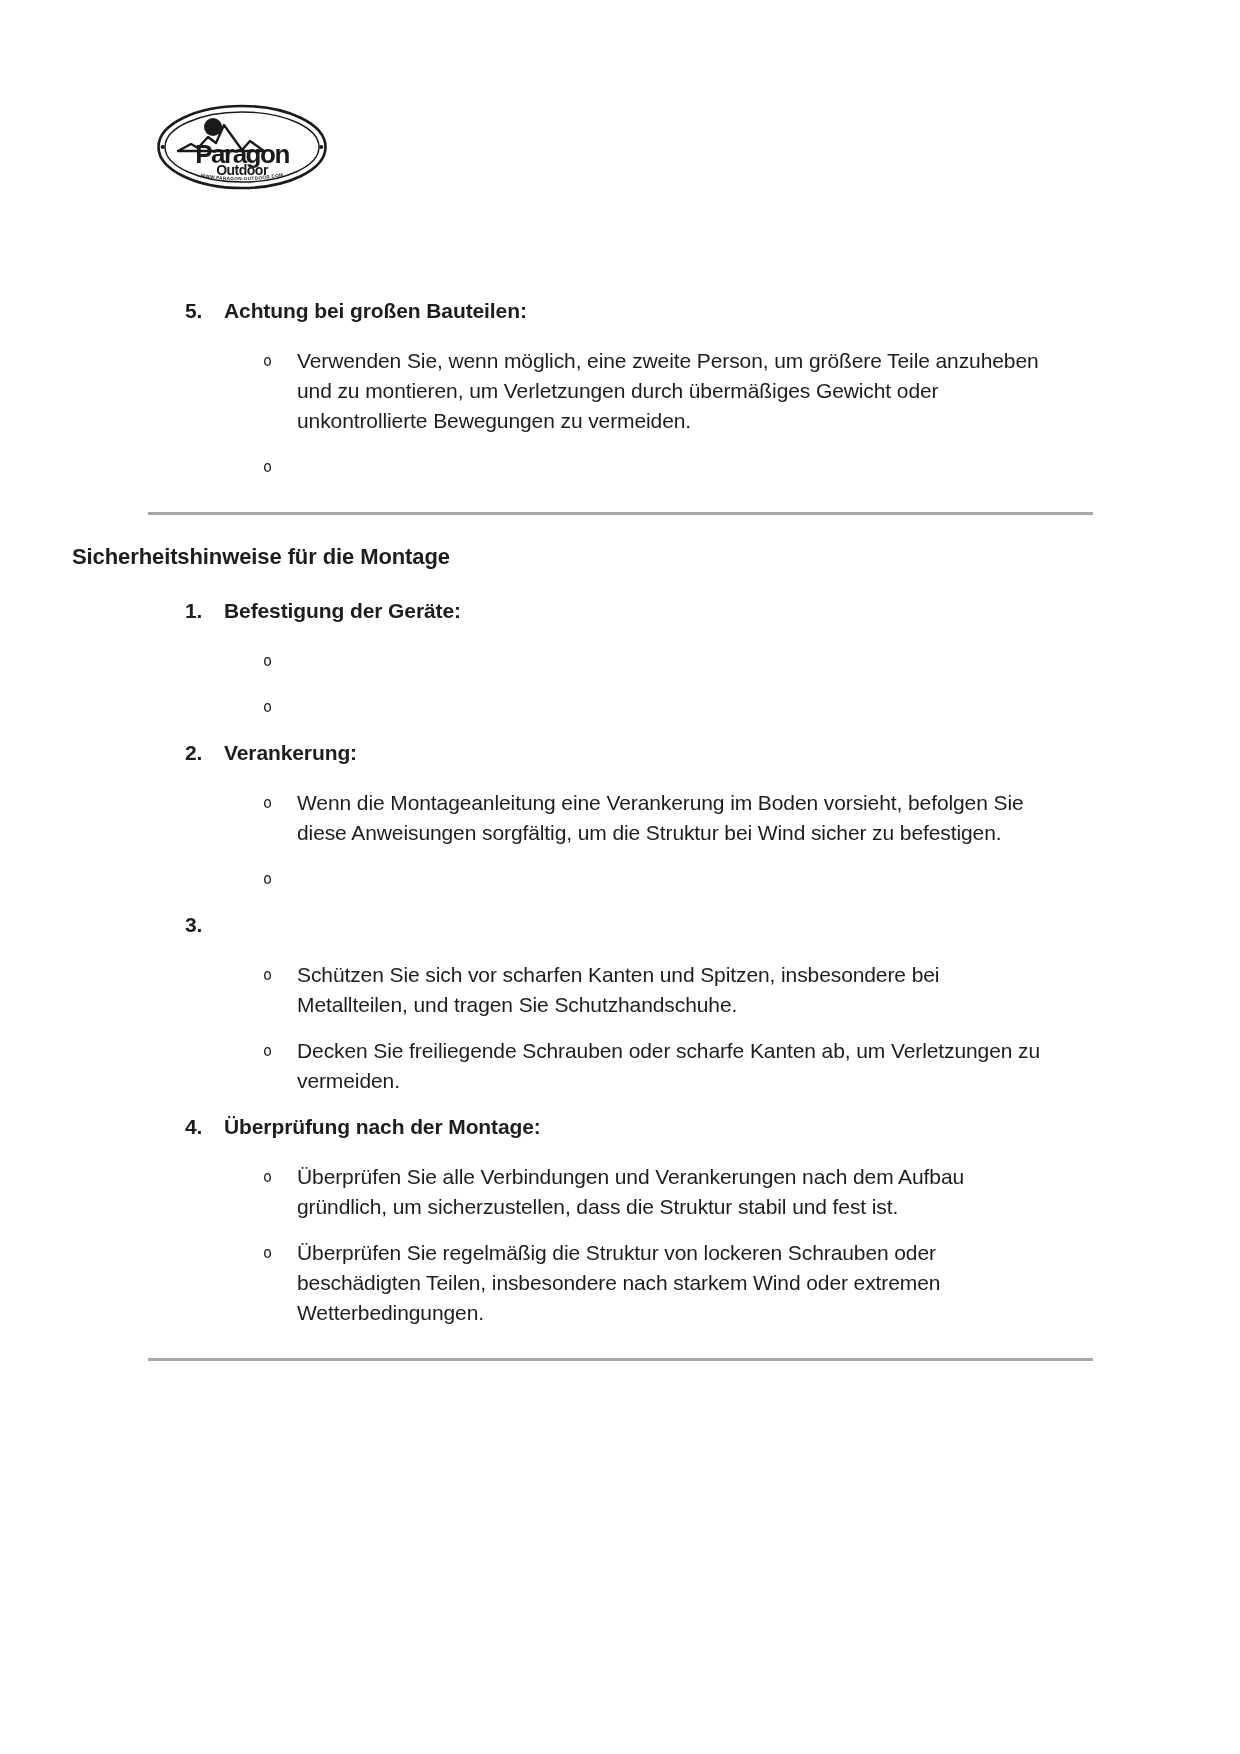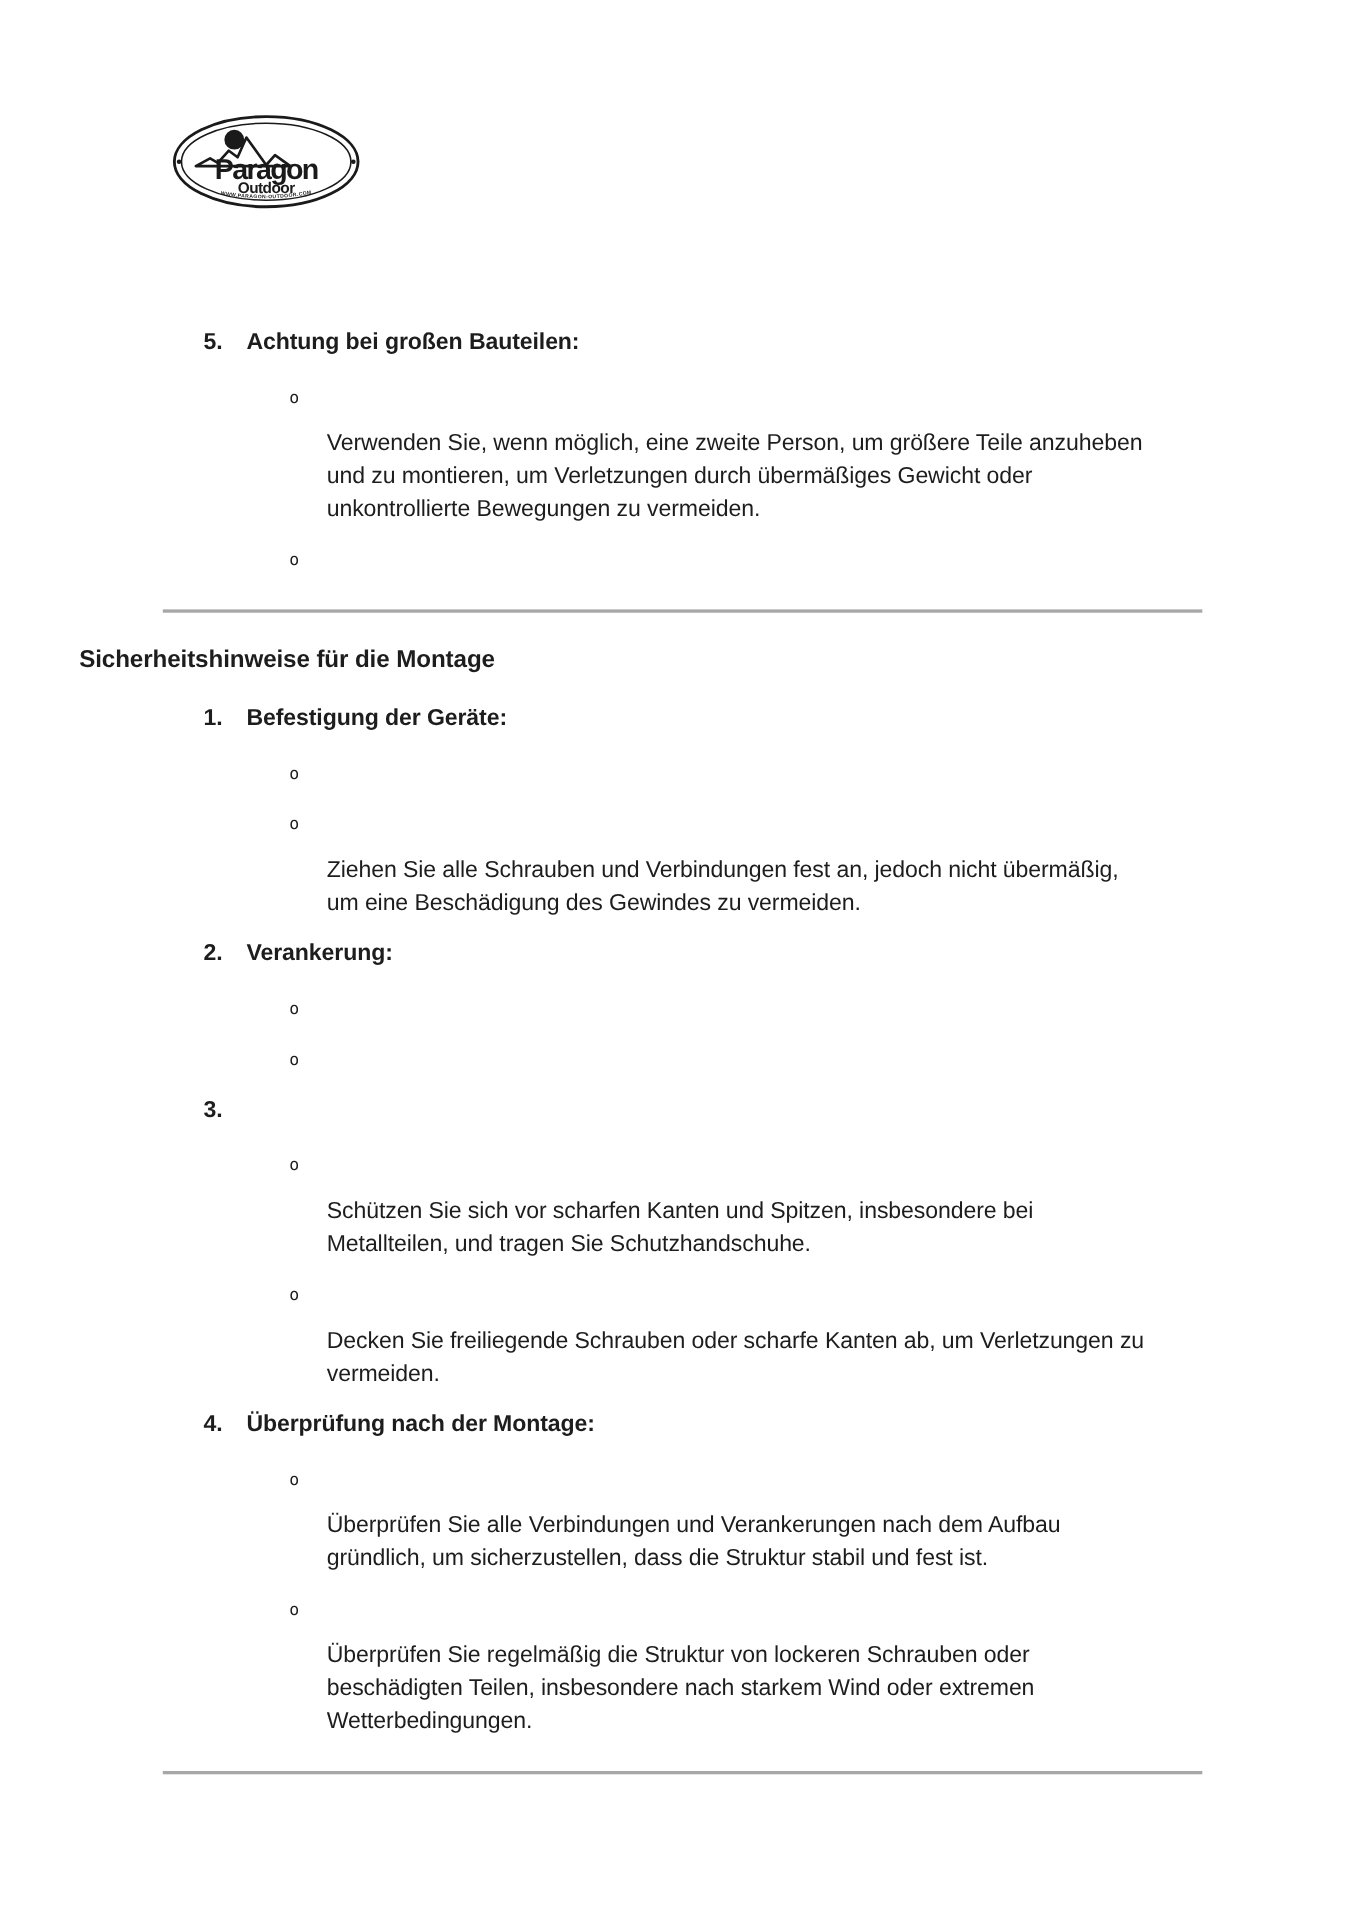--- a/index.html
+++ b/index.html
@@ -51,21 +51,20 @@
   .bullet .marker {
     flex: none;
     width: 34px;
     font-family: "DejaVu Sans Mono", monospace;
     font-size: 15px;
     line-height: 30px;
   }
   .bullet .text {
     white-space: pre-line;
     max-width: 830px;
-    margin-top: 42px;
   }
 
   .divider {
     height: 3px;
     background: #a7a7a7;
     width: 945px;
     margin: 30px 0 27px 148px;
   }
 
   .section-heading {
@@ -119,30 +118,30 @@
 
   <div class="num-item">
     <span class="num">1.</span>
     <span class="title">Befestigung der Geräte:</span>
   </div>
   <div class="bullet">
     <span class="marker">o</span>
   </div>
   <div class="bullet">
     <span class="marker">o</span>
-    <span class="text">Ziehen Sie alle Schrauben und Verbindungen fest an, jedoch nicht übermäßig,
-um eine Beschädigung des Gewindes zu vermeiden.</span>
   </div>
 
   <div class="num-item">
     <span class="num">2.</span>
     <span class="title">Verankerung:</span>
   </div>
   <div class="bullet">
     <span class="marker">o</span>
+    <span class="text">Wenn die Montageanleitung eine Verankerung im Boden vorsieht, befolgen Sie
+diese Anweisungen sorgfältig, um die Struktur bei Wind sicher zu befestigen.</span>
   </div>
   <div class="bullet">
     <span class="marker">o</span>
   </div>
 
   <div class="num-item">
     <span class="num">3.</span>
   </div>
   <div class="bullet">
     <span class="marker">o</span>

